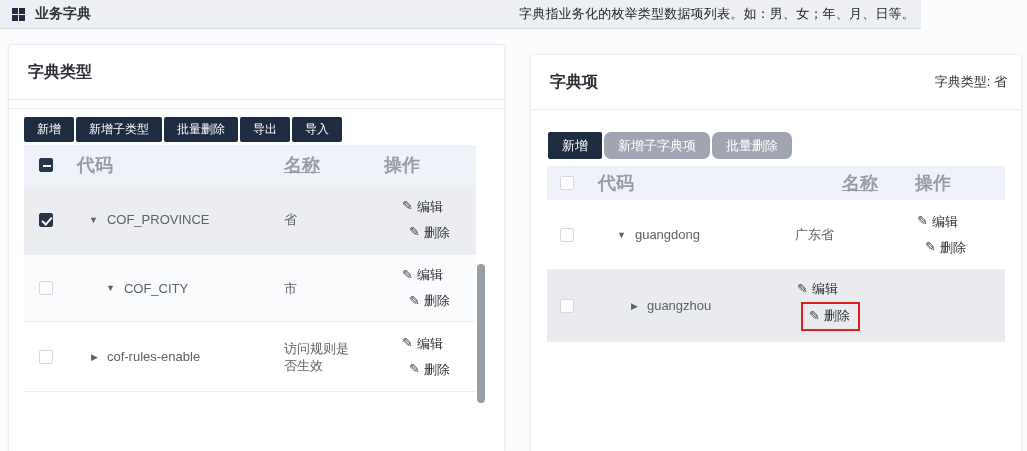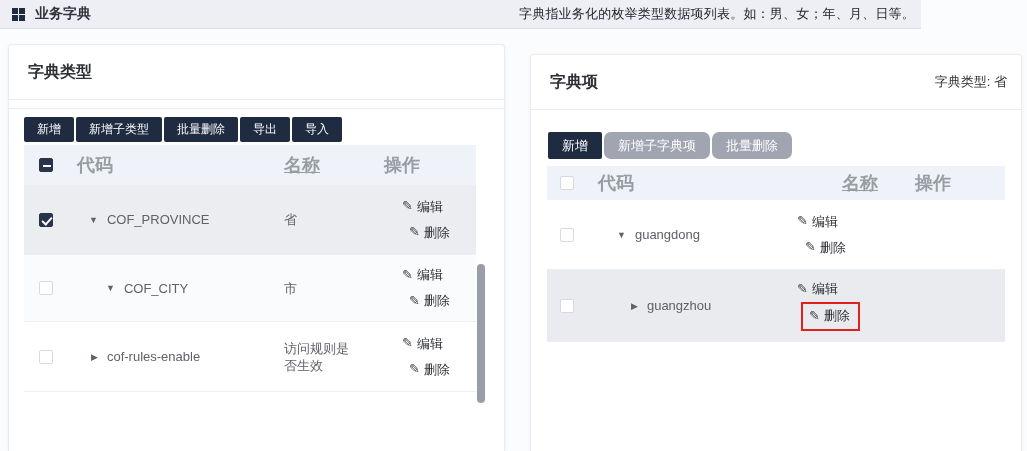--- a/index.html
+++ b/index.html
@@ -225,20 +225,21 @@
     </div>
 
     <div class="trow">
       <div class="cb-cell">
           <div class="cb"></div>
         </div>
       <div class="code-cell rind-0">
         <span class="arrow">▼</span>
         <span>guangdong</span>
       </div>
+      <div class="name-cell">广东省</div>
       <div class="ops-cell">
         <span class="op-link op-line1">
           <span class="pen">✎</span>
           <span>编辑</span>
         </span>
         <span class="op-link" style="margin-left:10px">
           <span class="pen">✎</span>
           <span>删除</span>
         </span>
       </div>

